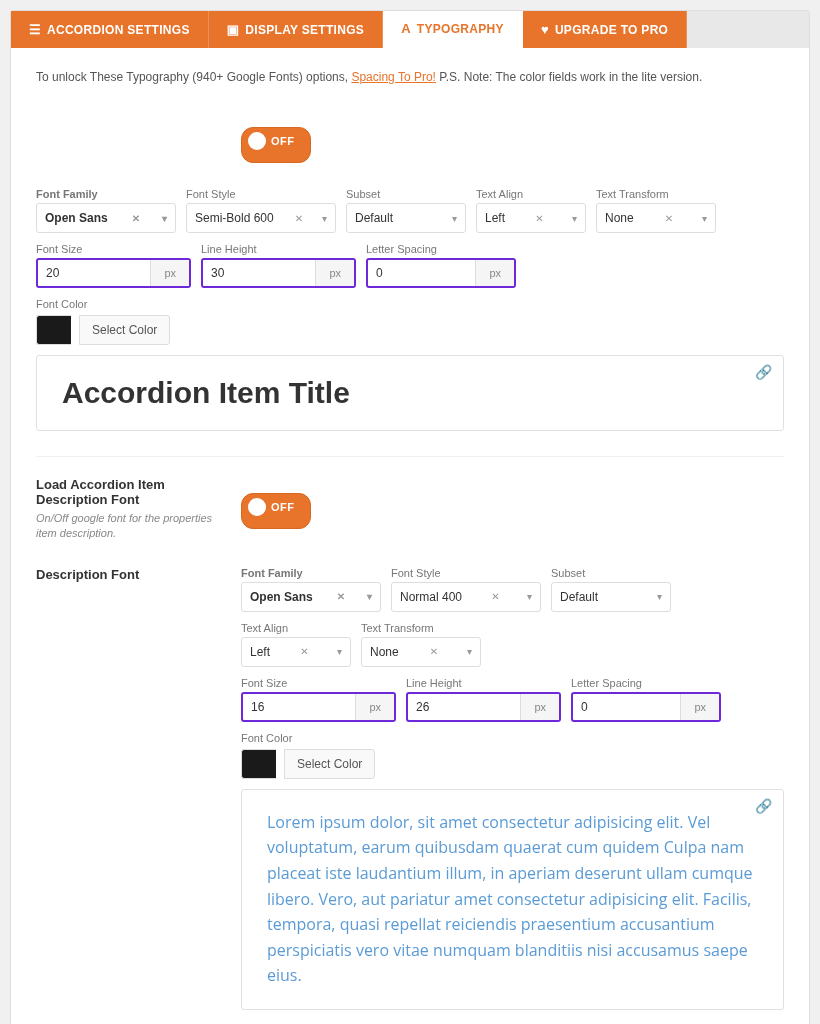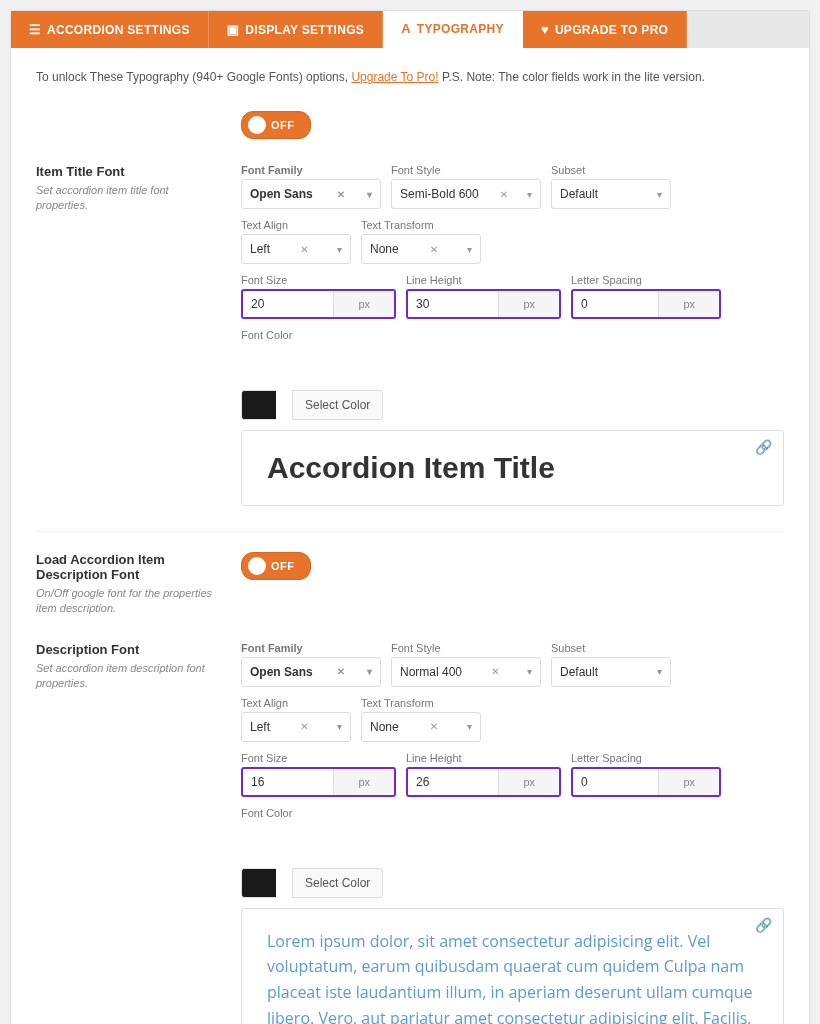--- a/index.html
+++ b/index.html
@@ -84,27 +84,28 @@
     }
     
     .toggle-switch {
       display: flex;
       align-items: center;
       gap: 5px;
     }
     .toggle-off {
       background: #e8732a;
       border-radius: 12px;
-      padding: 4px 10px 4px 6px;
+      padding: 4px 10px 12px 6px;
       display: flex;
       align-items: center;
       gap: 5px;
       cursor: pointer;
       width: 70px;
       border: 1px solid #d66820;
+      margin-top: 16px;
     }
     .toggle-circle {
       width: 18px;
       height: 18px;
       background: #fff;
       border-radius: 50%;
       flex-shrink: 0;
     }
     .toggle-label {
       font-size: 11px;
@@ -176,39 +177,38 @@
     .px-input input {
       border: none;
       outline: none;
       padding: 5px 8px;
       font-size: 12px;
       color: #333;
       width: 100%;
     }
     .px-label {
       background: #f5f5f5;
-      padding: 0 24px;
+      padding: 0 13px;
       font-size: 11px;
       color: #888;
       height: 100%;
       display: flex;
       align-items: center;
       border-left: 1px solid #ddd;
     }
     
     .font-color-row {
       display: flex;
       flex-direction: column;
       gap: 5px;
     }
     .color-picker-row {
       display: flex;
       align-items: center;
-      gap: 16px;
-      margin-top: 44px;
+      gap: 8px;
     }
     .color-swatch {
       width: 35px;
       height: 30px;
       background: #1a1a1a;
       border: 1px solid #ddd;
       border-right: none;
       border-radius: 3px 0 0 3px;
       cursor: pointer;
     }
@@ -277,41 +277,37 @@
     </div>
     <div class="nav-tab">
       <span class="nav-tab-icon">♥</span>
       <span>Upgrade To Pro</span>
     </div>
   </div>
 
   <div class="content">
 
     <p class="info-text">
-      <span>To unlock These Typography (940+ Google Fonts) options, </span><a href="#">Upgrade To Pro!</a><span> P.S. Note: The color fields work in the lite version.</span>
+      <span>To unlock These Typography (940+ Google Fonts) options, </span><a href="#">Spacing To Pro!</a><span> P.S. Note: The color fields work in the lite version.</span>
     </p>
 
     <div class="section-row">
       <div class="section-label">
       </div>
       <div class="section-control">
         <div class="toggle-switch">
           <div class="toggle-off">
             <div class="toggle-circle"></div>
             <span class="toggle-label">OFF</span>
           </div>
         </div>
       </div>
     </div>
 
     <div class="section-row">
-      <div class="section-label">
-        <h3>Item Title Font</h3>
-        <p>Set accordion item title font properties.</p>
-      </div>
       <div class="section-control font-settings">
 
         <div class="font-row">
           <div class="font-field w-family">
             <label>Font Family</label>
             <div class="font-select">
               <span>Open Sans</span>
               <span class="x-btn">✕</span>
               <span class="arrow">▾</span>
             </div>
@@ -401,21 +397,20 @@
             <div class="toggle-circle"></div>
             <span class="toggle-label">OFF</span>
           </div>
         </div>
       </div>
     </div>
 
     <div class="section-row">
       <div class="section-label">
         <h3>Description Font</h3>
-        <p>Set accordion item description font properties.</p>
       </div>
       <div class="section-control font-settings">
 
         <div class="font-row">
           <div class="font-field w-family">
             <label>Font Family</label>
             <div class="font-select">
               <span>Open Sans</span>
               <span class="x-btn">✕</span>
               <span class="arrow">▾</span>

